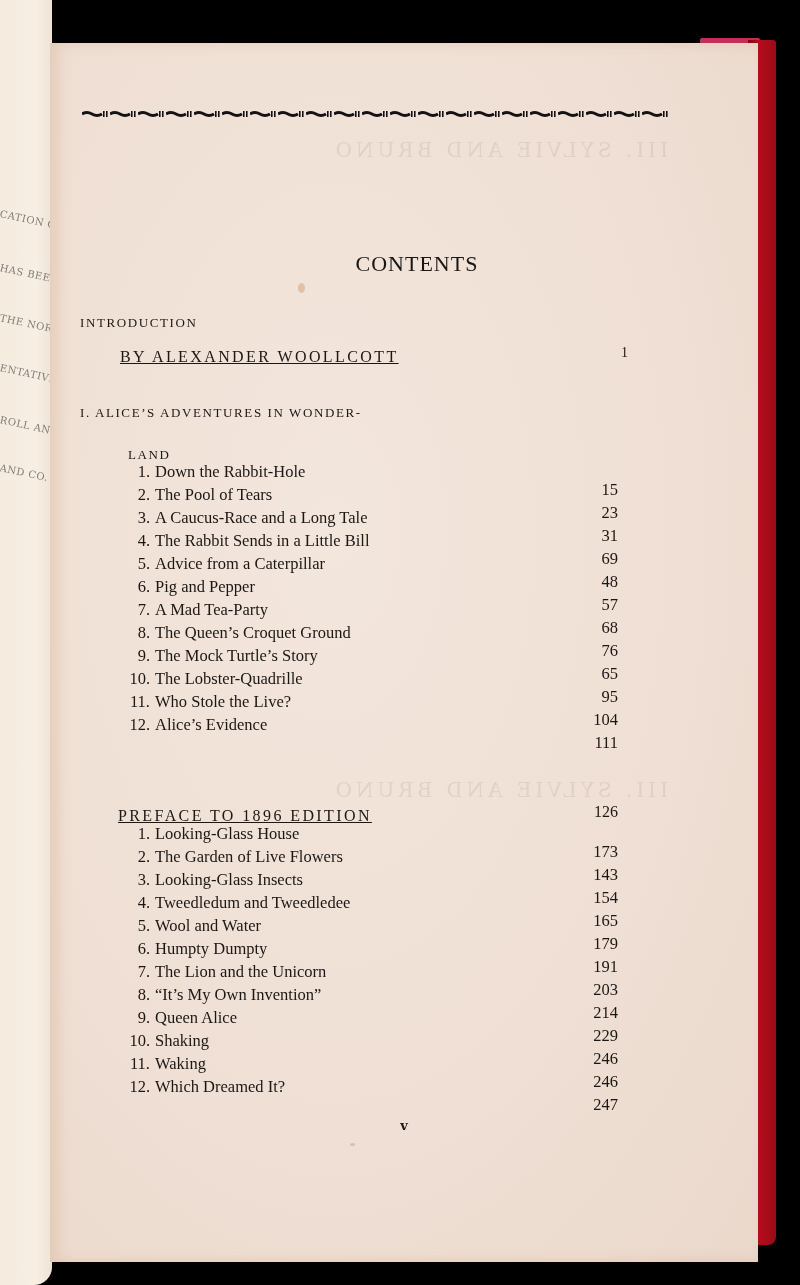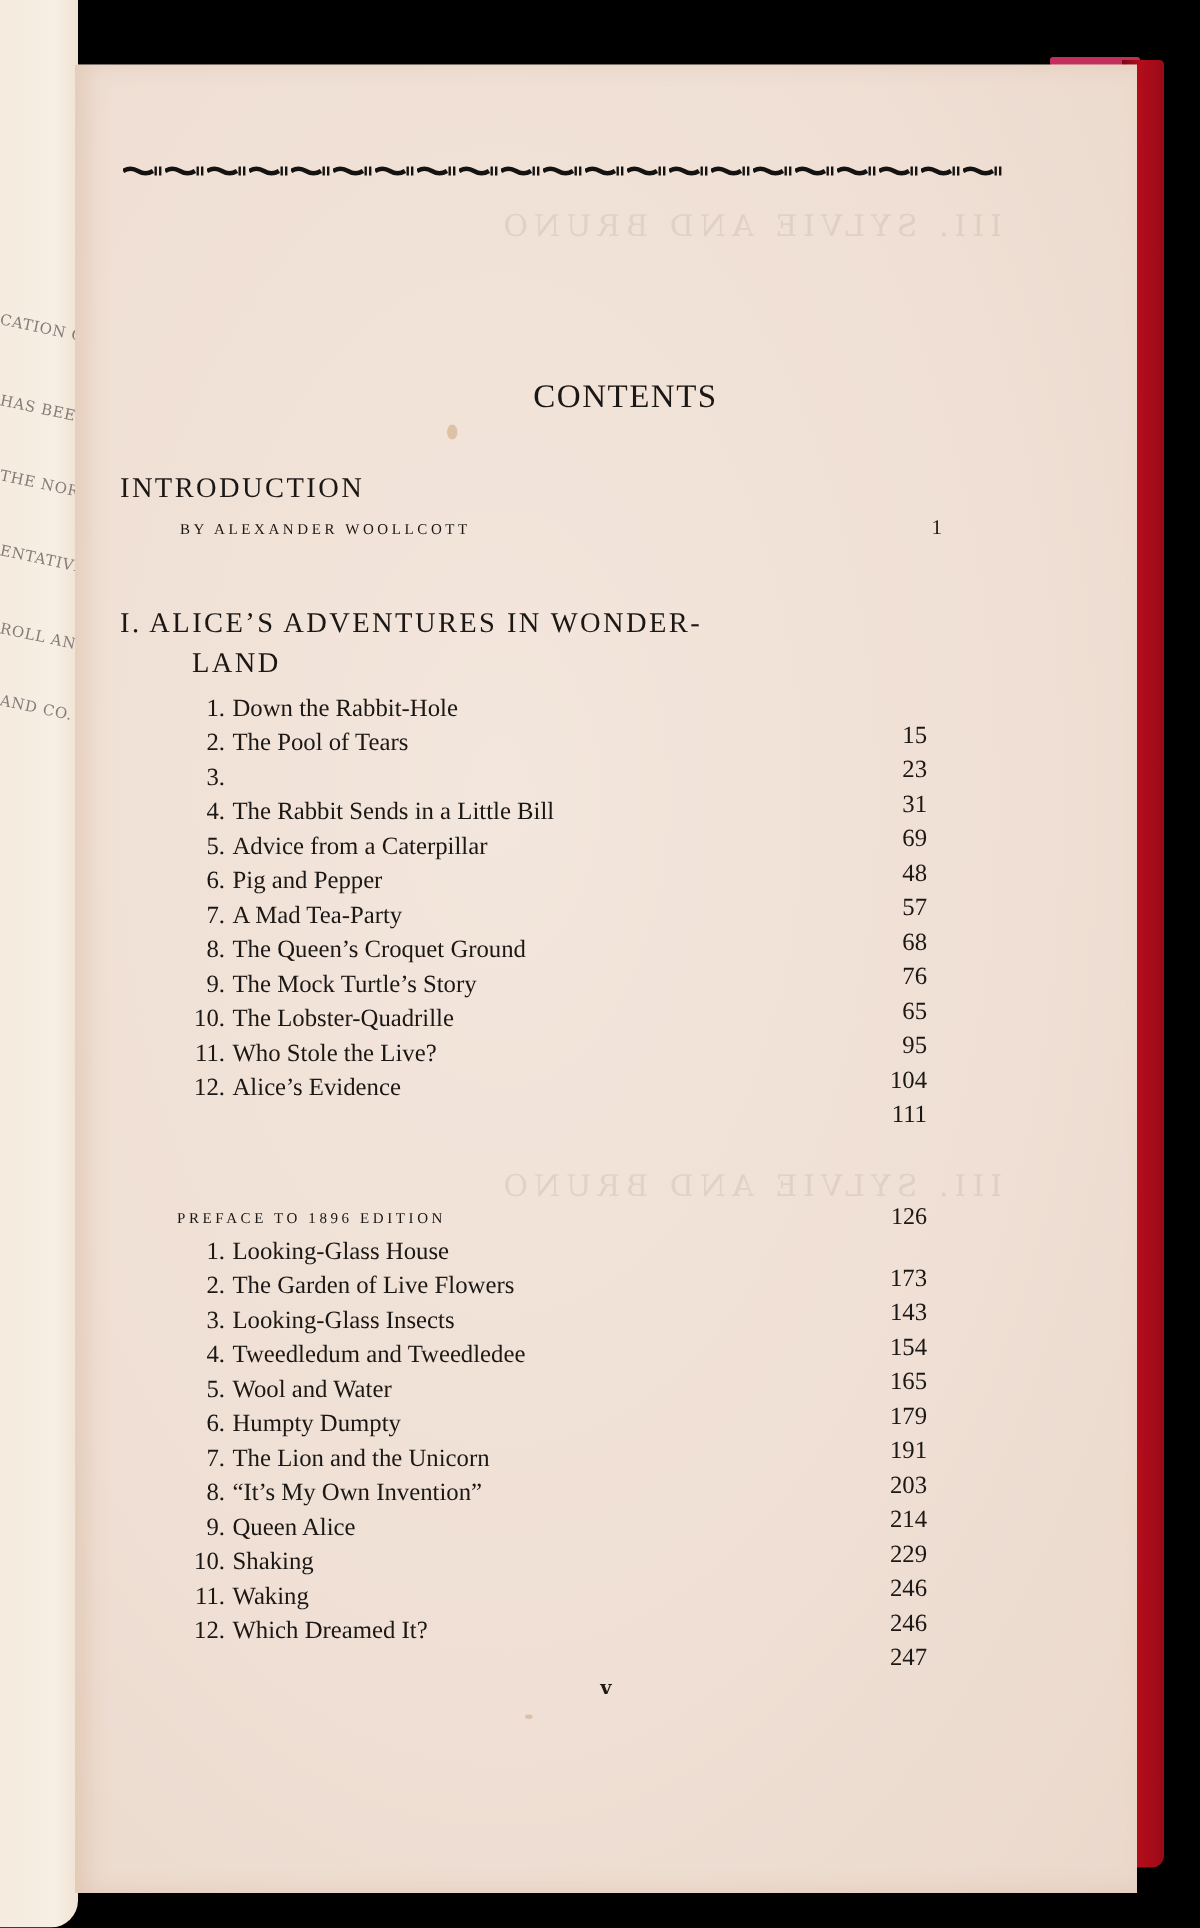--- a/index.html
+++ b/index.html
@@ -50,26 +50,27 @@
     .ornament {
       position: absolute; left: 32px; top: 67px; width: 586px; height: 8px;
     }
     .title {
       position: absolute; left: 0; width: 708px; top: 208px; text-align: center;
       font-size: 22px; letter-spacing: 1px; color: #1b1715;
       font-family: "Liberation Serif", serif;
       padding-left: 13px;
     }
     .sec {
-      position: absolute; font-size: 19px; color: #1b1715; letter-spacing: 1.6px;
+      position: absolute; font-size: 13px; color: #1b1715; letter-spacing: 1.6px;
       font-family: "Liberation Serif", serif;
     }
     .small-caps {
-      position: absolute; font-size: 10px; letter-spacing: 2.4px; color: #1b1715;
+      position: absolute; font-size: 16px; letter-spacing: 2.4px; color: #1b1715;
       font-family: "Liberation Serif", serif;
+      text-decoration: underline;
     }
     .pg {
       position: absolute; width: 60px; text-align: right; color: #1b1715;
       font-size: 16px; font-family: "Liberation Serif", serif;
     }
     .row {
       position: absolute; left: 0; width: 708px; height: 23px;
       font-size: 16.5px; color: #1b1715; font-family: "Liberation Serif", serif;
     }
     .row .num { position: absolute; width: 48px; text-align: right; left: 52px; }
@@ -118,34 +119,35 @@
   <div class="spot" style="left:248px;top:240px;width:7px;height:10px"></div>
   <div class="spot" style="left:300px;top:1100px;width:5px;height:3px"></div>
 
   <div class="title">CONTENTS</div>
 
   <div class="sec" style="left:30px;top:272px">INTRODUCTION</div>
   <div class="small-caps" style="left:70px;top:305px">BY ALEXANDER WOOLLCOTT</div>
   <div class="pg" style="left:518px;top:302px;font-size:14px">1</div>
 
   <div class="sec" style="left:30px;top:362px">I. ALICE’S ADVENTURES IN WONDER-</div>
-  <div class="sec" style="left:78px;top:389px">LAND</div>
+  <div class="sec" style="left:78px;top:404px">LAND</div>
 
   <div class="row" style="top:419px">
       <span class="num">1.</span>
       <span class="ttl">Down the Rabbit-Hole</span>
       <span class="pn">15</span>
     </div>
   <div class="row" style="top:442px">
       <span class="num">2.</span>
       <span class="ttl">The Pool of Tears</span>
       <span class="pn">23</span>
     </div>
   <div class="row" style="top:465px">
       <span class="num">3.</span>
+      <span class="ttl">A Caucus-Race and a Long Tale</span>
       <span class="pn">31</span>
     </div>
   <div class="row" style="top:488px">
       <span class="num">4.</span>
       <span class="ttl">The Rabbit Sends in a Little Bill</span>
       <span class="pn">69</span>
     </div>
   <div class="row" style="top:511px">
       <span class="num">5.</span>
       <span class="ttl">Advice from a Caterpillar</span>

